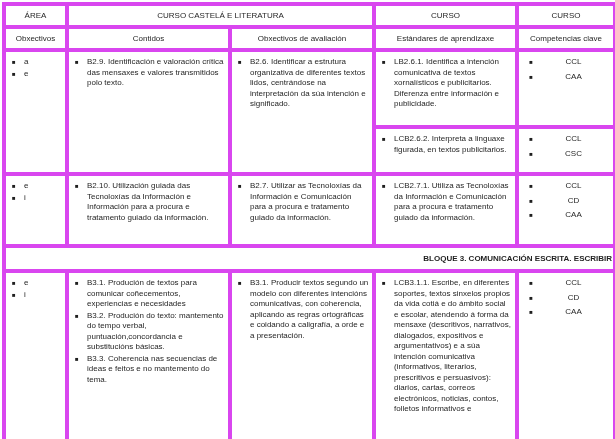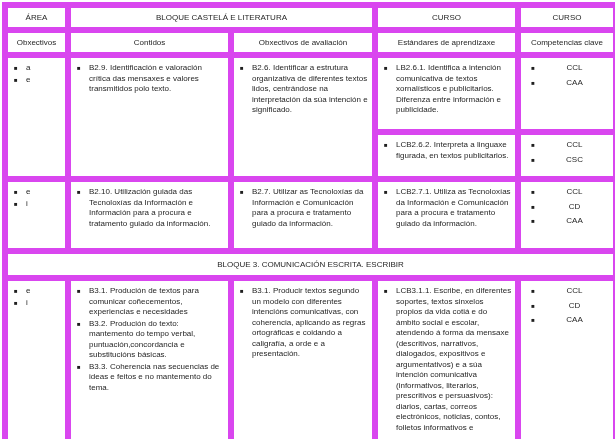--- a/index.html
+++ b/index.html
@@ -9,21 +9,21 @@
     font-family:"Liberation Sans", sans-serif;
     color:#1f1f1f;
   }
   .sheet { padding:2px; }
   table.grid {
     border-collapse:collapse;
     table-layout:fixed;
     width:611px;
   }
   table.grid td {
-    border:6px solid #d946ef;
+    border:4px solid #d946ef;
     font-size:8px;
     color:#1f1f1f;
     overflow:hidden;
   }
   td.hd {
     text-align:center;
     vertical-align:middle;
     height:19px;
     padding:0 2px;
   }
@@ -41,43 +41,44 @@
   ul.blist li .bullet {
     flex:0 0 12px;
     width:12px;
     font-size:6px;
     line-height:10.5px;
     padding-left:2px;
   }
   ul.blist li .txt { flex:1 1 auto; }
   ul.comp li { margin-bottom:4px;text-align:center; }
   td.bloque-cell {
-    text-align:center;
+    text-align:right;
     vertical-align:middle;
     height:19px;
+    font-weight:bold;
   }
   .clip { overflow:hidden; }
 </style>
 </head>
 <body>
 
 <div class="sheet">
   <table class="grid">
     <colgroup>
       <col style="width:63px">
       <col style="width:163px">
       <col style="width:144px">
       <col style="width:143px">
       <col style="width:98px">
     </colgroup>
 
     <tbody>
         <tr style="height:20px">
       <td class="hd">ÁREA</td>
-      <td class="hd" colspan="2">BLOQUE CASTELÁ E LITERATURA</td>
+      <td class="hd" colspan="2">CURSO CASTELÁ E LITERATURA</td>
       <td class="hd">CURSO</td>
       <td class="hd">CURSO</td>
     </tr>
 
     <tr style="height:20px">
       <td class="hd">Obxectivos</td>
       <td class="hd">Contidos</td>
       <td class="hd">Obxectivos de avaliación</td>
       <td class="hd">Estándares de aprendizaxe</td>
       <td class="hd">Competencias clave</td>

